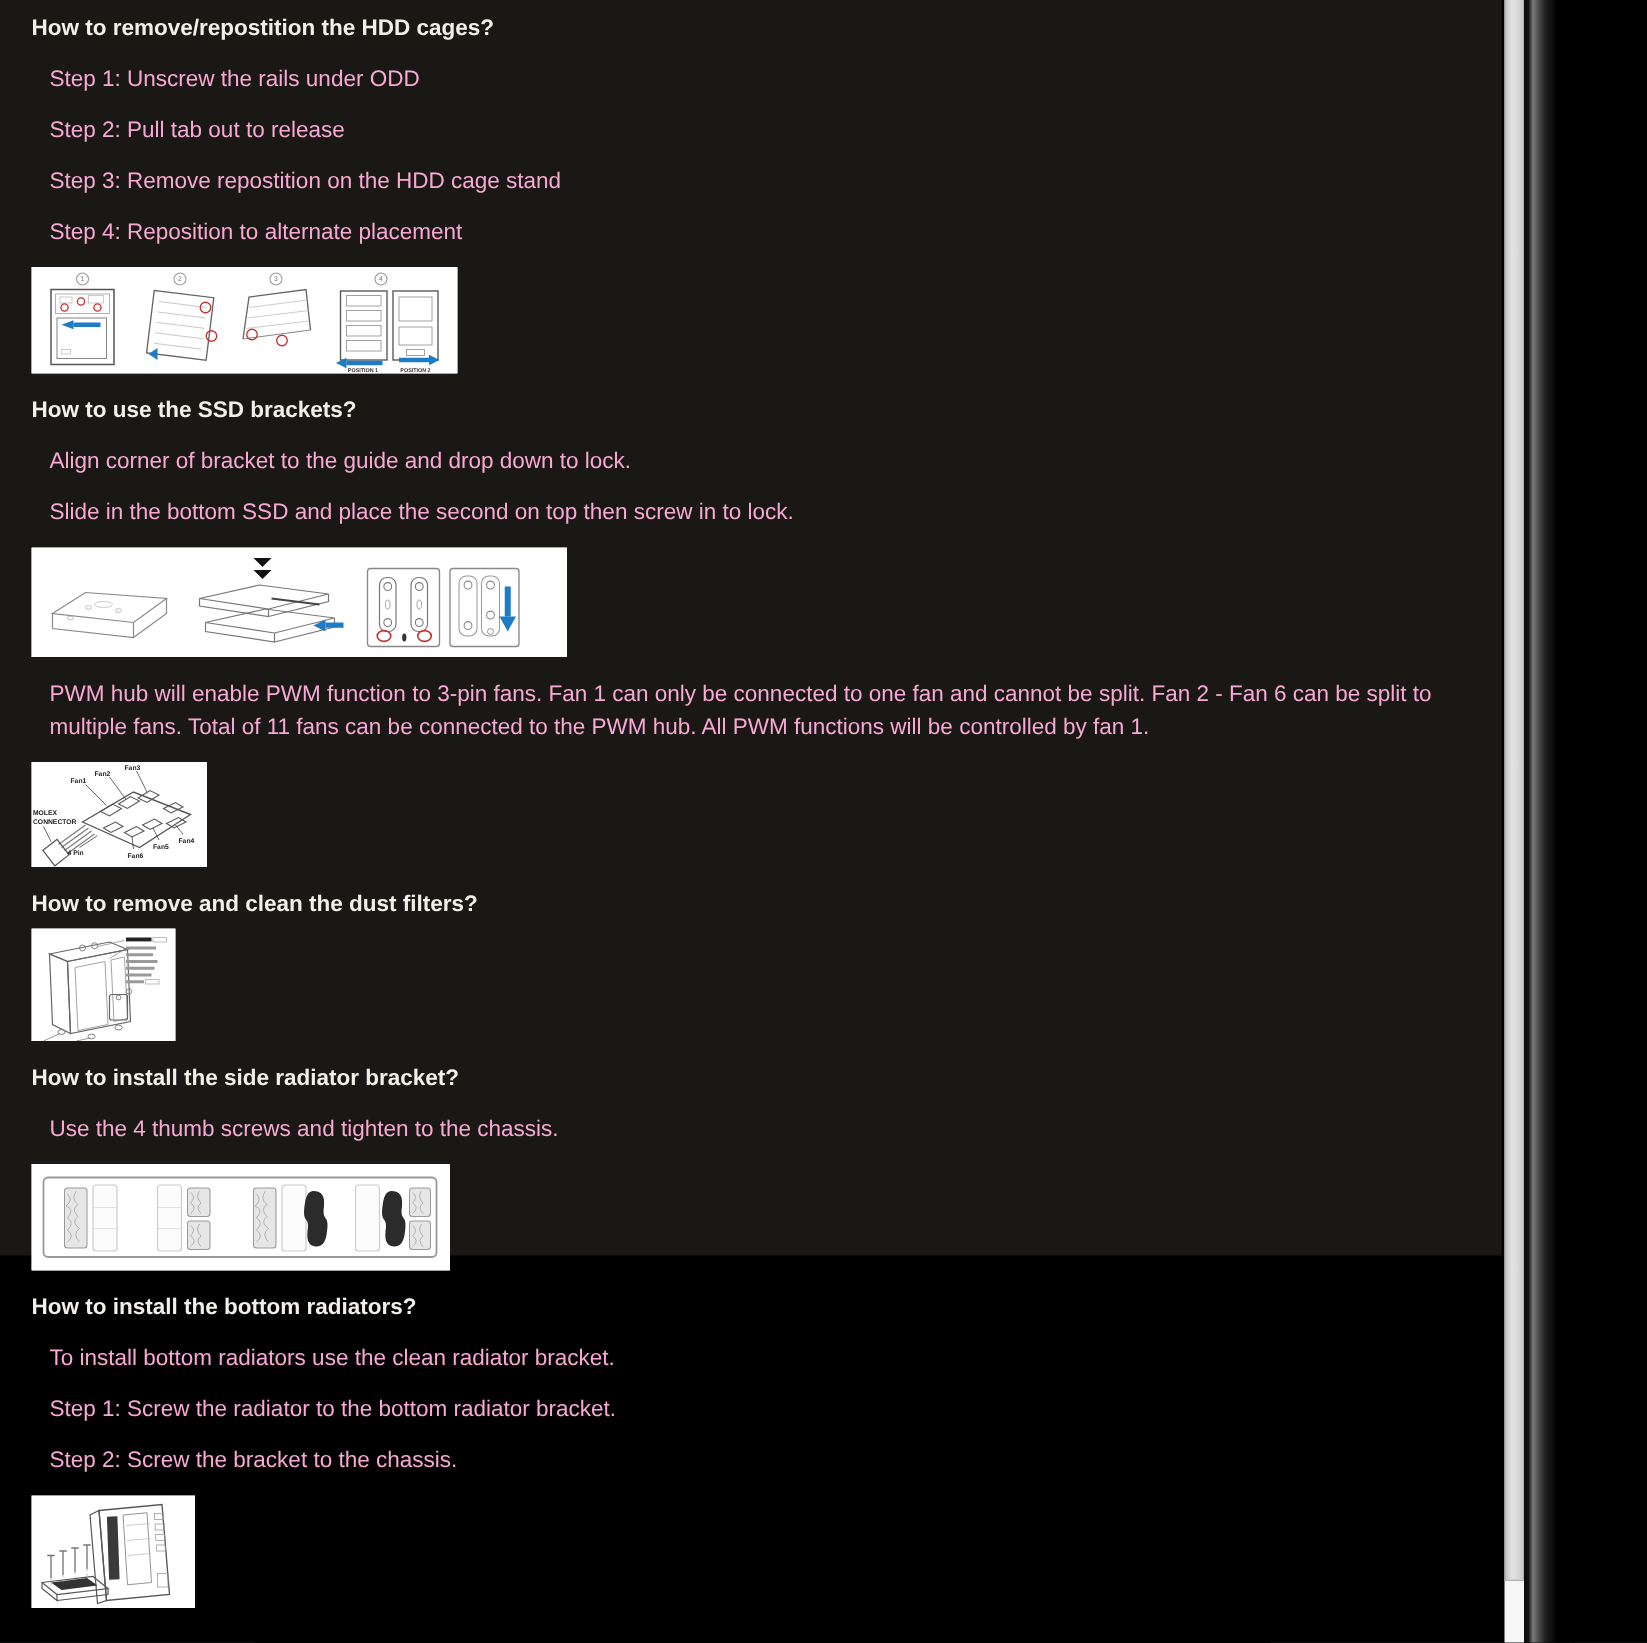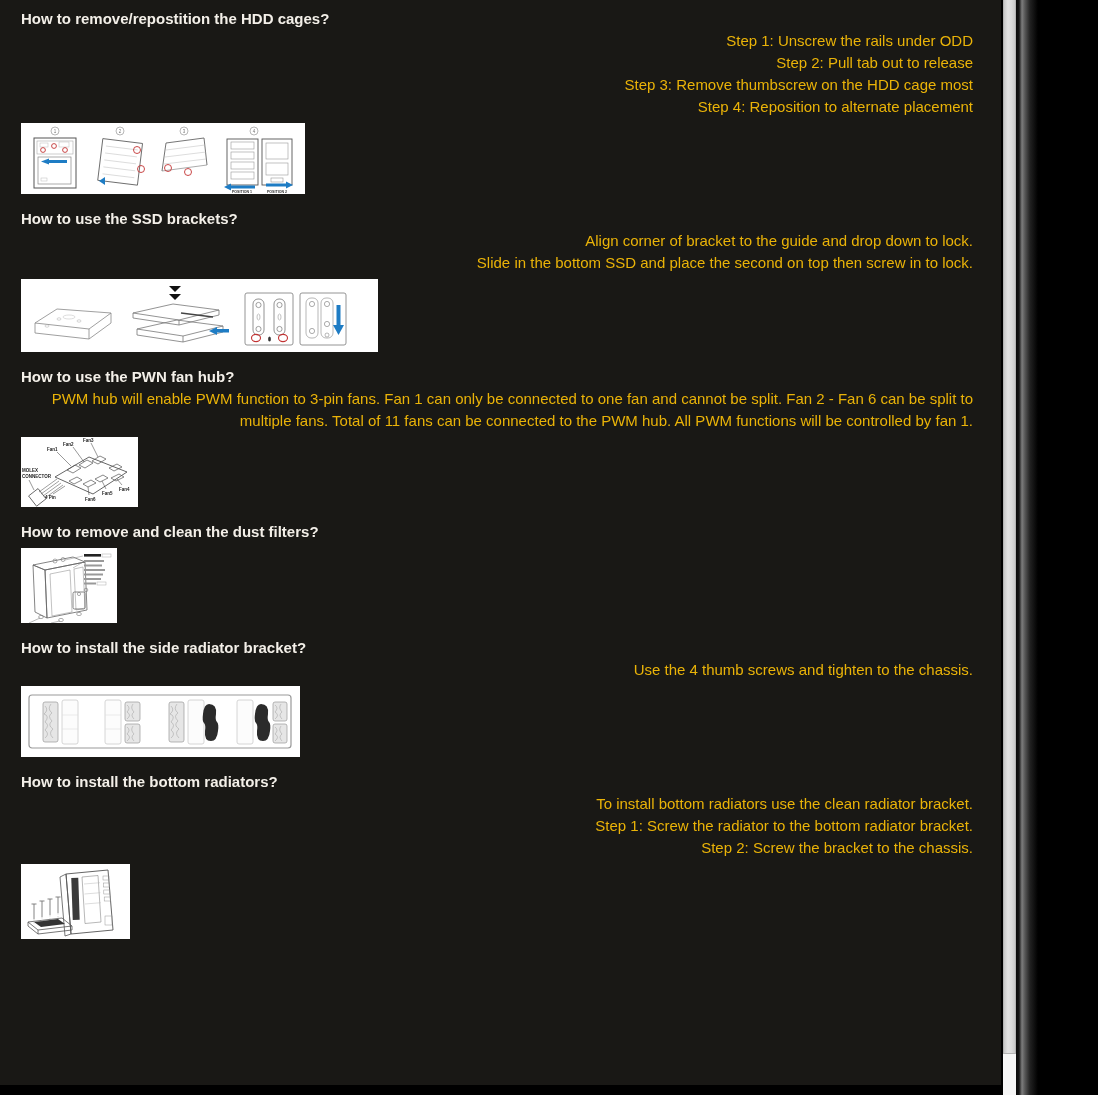--- a/index.html
+++ b/index.html
@@ -6,39 +6,38 @@
   html, body { margin: 0; padding: 0; }
   body {
     width: 1098px; height: 1095px;
     background: #000;
     font-family: "Liberation Sans", sans-serif;
     position: relative;
     overflow: hidden;
   }
   .content {
     position: absolute; left: 0; top: 0;
-    width: 1001px; height: 1085px;
+    width: 1001px; height: 837px;
     background: #191815;
     padding: 8px 0 0 21px;
     color: #e8e4de;
     font-size: 15px;
   }
   .faq-section { margin-bottom: 14px; }
   .q {
     margin: 0;
     font-size: 15px; font-weight: bold;
     line-height: 22px;
     color: #f3efe8;
   }
   .a {
-    margin: 0;
+    margin: 12px;
     line-height: 22px;
     max-width: 952px;
-    color: #eab308;
-    text-align: right;
+    color: #f9a8d4;
   }
   .diagram {
     display: block;
     margin-top: 5px;
     background: #fff;
   }
   
   .scroll-track {
     position: absolute; left: 1003px; top: 0;
     width: 13px; height: 1095px;
@@ -60,21 +59,21 @@
 </style>
 </head>
 <body>
 
 <div class="content">
 
   <div class="faq-section">
     <h3 class="q">How to remove/repostition the HDD cages?</h3>
     <p class="a">Step 1: Unscrew the rails under ODD</p>
     <p class="a">Step 2: Pull tab out to release</p>
-    <p class="a">Step 3: Remove thumbscrew on the HDD cage most</p>
+    <p class="a">Step 3: Remove repostition on the HDD cage stand</p>
     <p class="a">Step 4: Reposition to alternate placement</p>
     <svg class="diagram" width="284" height="71" viewBox="0 0 284 71">
       <rect width="284" height="71" fill="#ffffff"></rect>
 
       <circle cx="34" cy="8" r="4" fill="none" stroke="#999" stroke-width="0.7"></circle>
       <text x="34" y="9.6" font-size="4.5" fill="#777" text-anchor="middle">1</text>
       <circle cx="99" cy="8" r="4" fill="none" stroke="#999" stroke-width="0.7"></circle>
       <text x="99" y="9.6" font-size="4.5" fill="#777" text-anchor="middle">2</text>
       <circle cx="163" cy="8" r="4" fill="none" stroke="#999" stroke-width="0.7"></circle>
       <text x="163" y="9.6" font-size="4.5" fill="#777" text-anchor="middle">3</text>
@@ -178,21 +177,20 @@
       <rect x="300" y="19" width="12" height="40" rx="5" fill="none" stroke="#999" stroke-width="0.7"></rect>
       <circle cx="306" cy="25" r="2.6" fill="none" stroke="#888" stroke-width="0.7"></circle>
       <circle cx="306" cy="45" r="2.6" fill="none" stroke="#888" stroke-width="0.7"></circle>
       <circle cx="306" cy="56" r="2" fill="none" stroke="#888" stroke-width="0.6"></circle>
       <rect x="315.5" y="26" width="4" height="20" fill="#1e7cc4"></rect>
       <polygon points="312,46 323,46 317.5,56" fill="#1e7cc4"></polygon>
     </svg>
   </div>
 
   <div class="faq-section">
-    <h3 class="q">How to use the PWN fan hub?</h3>
     <p class="a">PWM hub will enable PWM function to 3-pin fans. Fan 1 can only be connected to one fan and cannot be split. Fan 2 - Fan 6 can be split to multiple fans. Total of 11 fans can be connected to the PWM hub. All PWM functions will be controlled by fan 1.</p>
     <svg class="diagram" width="117" height="70" viewBox="0 0 117 70">
       <rect width="117" height="70" fill="#ffffff"></rect>
 
       <polygon points="34,40 68,20 106,35 72,57" fill="#fff" stroke="#555" stroke-width="0.9"></polygon>
 
       <polygon points="46,33 54,28 60,31 52,36" fill="none" stroke="#555" stroke-width="0.7"></polygon>
       <polygon points="58,28 66,23 72,26 64,31" fill="none" stroke="#555" stroke-width="0.7"></polygon>
       <polygon points="71,24 79,19 85,22 77,27" fill="none" stroke="#555" stroke-width="0.7"></polygon>
 

